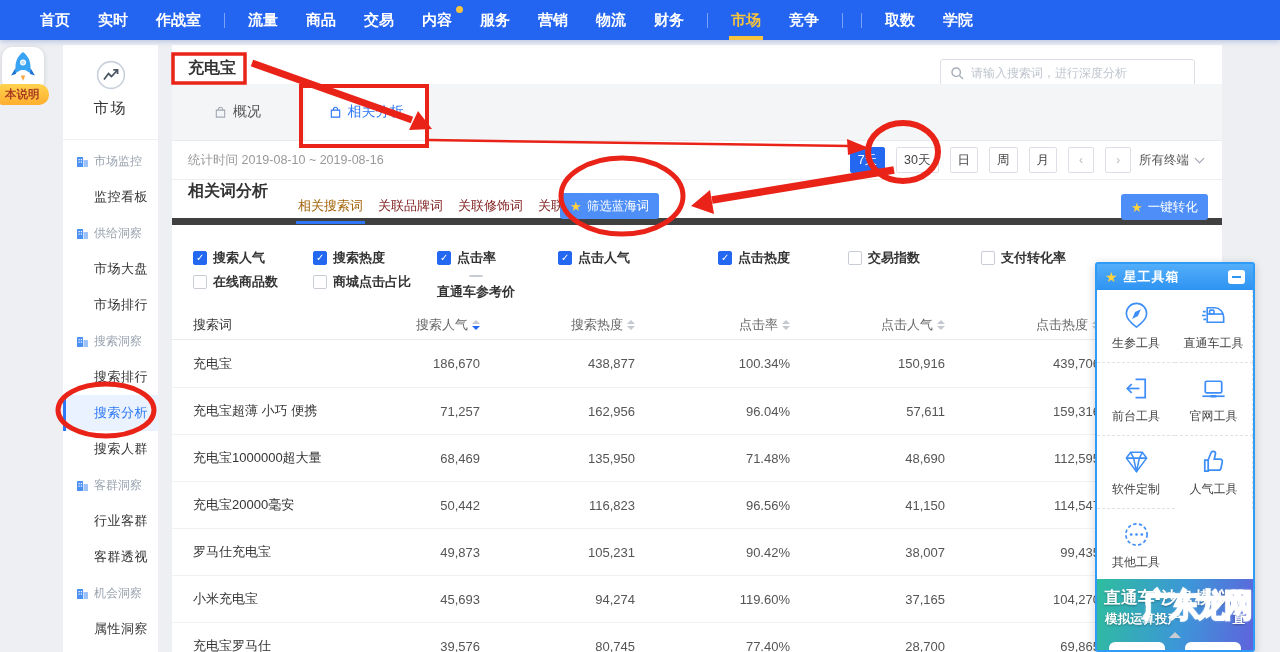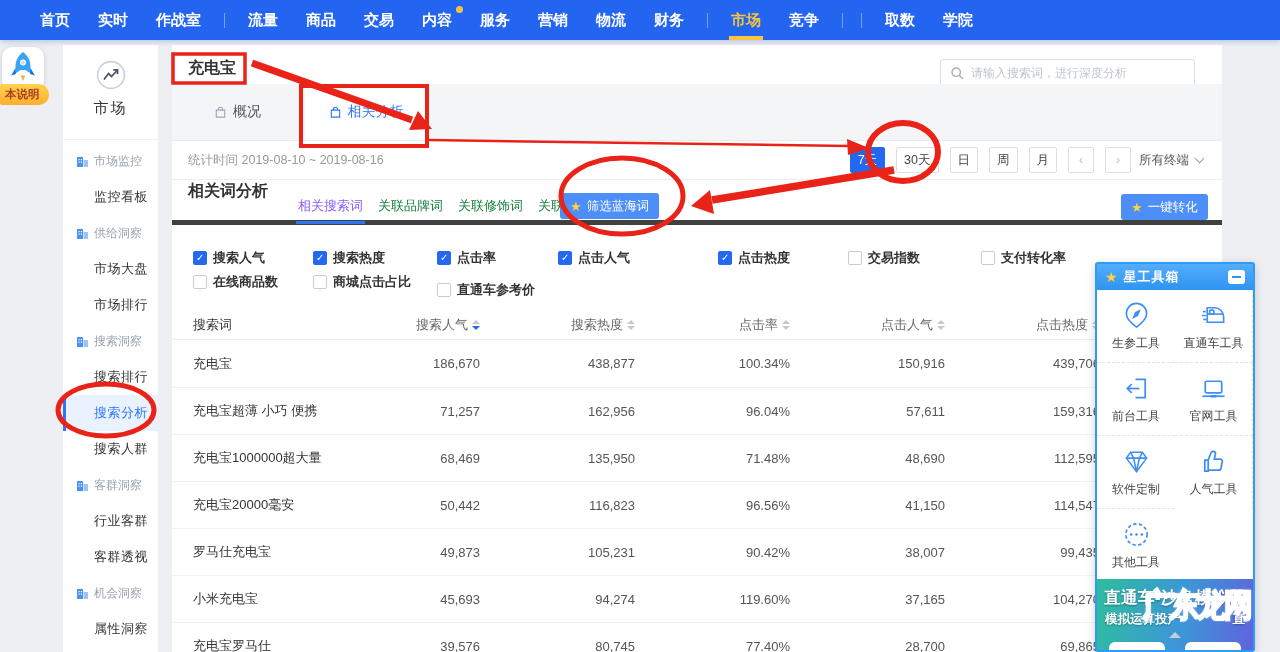--- a/index.html
+++ b/index.html
@@ -67,25 +67,25 @@
   #dates { margin-left:auto; display:flex; align-items:center; gap:11px; }
   .dbtn { min-width:26px; height:26px; border:1px solid #DCDFE6; border-radius:2px; background:#fff;
     font-size:12.5px; color:#444; display:flex; align-items:center; justify-content:center; padding:0 7px; }
   .dbtn.on { background:#2468F2; border-color:#2468F2; color:#fff; }
   .dbtn.pg { color:#B8BDC6; }
   .terminal { display:flex; align-items:center; gap:7px; color:#555; font-size:12.5px;
     margin-left:8px; margin-right:19px; }
   .chev { width:7px; height:7px; border-right:1.5px solid #9AA1AB; border-bottom:1.5px solid #9AA1AB;
     transform:rotate(45deg); margin-top:-4px; }
 
-  .sec-bar { position:absolute; top:135px; left:0; right:0; height:45px; border-bottom:5px solid #404040; }
+  .sec-bar { position:absolute; top:135px; left:0; right:0; height:45px; border-bottom:7px solid #404040; }
   .sec-title { position:absolute; left:16px; top:1px; font-size:16px; font-weight:bold; color:#333; }
   #subtabs { position:absolute; left:126px; top:18px; display:flex; }
-  .stab { margin-right:15px; font-size:13px; color:#15803d; line-height:16px; position:relative; }
-  .stab.on { color:#8b5cf6;text-align:center; }
+  .stab { margin-right:15px; font-size:13px; color:#7f1d1d; line-height:16px; position:relative; }
+  .stab.on { color:#a16207;text-align:center; }
   .stab.on::after { content:""; position:absolute; left:-2px; right:-2px; bottom:-10px; height:3px; background:#2D77F6; }
   .bluebtn { position:absolute; display:flex; align-items:center; gap:5px; background:#4D8EF9;
     color:#fff; font-size:12.5px; height:26px; padding:0 10px; border-radius:3px; }
   .bstar { color:#FFD23E; font-size:13px; line-height:1; }
   #btnBlue { left:388px; top:13px; }
   #btnConvert { left:949px; top:14px; }
 
   #filters { position:absolute; left:0; top:205px; right:0; height:48px; }
   .fitem { position:absolute; display:flex; align-items:center; gap:6px; height:16px; }
   .cb { width:14px; height:14px; border:1px solid #C8CCD4; border-radius:2px; background:#fff; position:relative; }
@@ -389,21 +389,21 @@
         <span class="flabel">支付转化率</span>
       </div>
       <div class="fitem" style="left: 21px; top: 24px;">
         <div class="cb"></div>
         <span class="flabel">在线商品数</span>
       </div>
       <div class="fitem" style="left: 141px; top: 24px;">
         <div class="cb"></div>
         <span class="flabel">商城点击占比</span>
       </div>
-      <div class="fitem" style="left: 265px; top: 32px;">
+      <div class="fitem" style="left: 265px; top: 25px; flex-direction: column;">
         <div class="cb"></div>
         <span class="flabel">直通车参考价</span>
       </div>
     </div>
 
   <div class="table">
     <div id="thead">
         <div class="th c0">
           <span>搜索词</span>
         </div>

